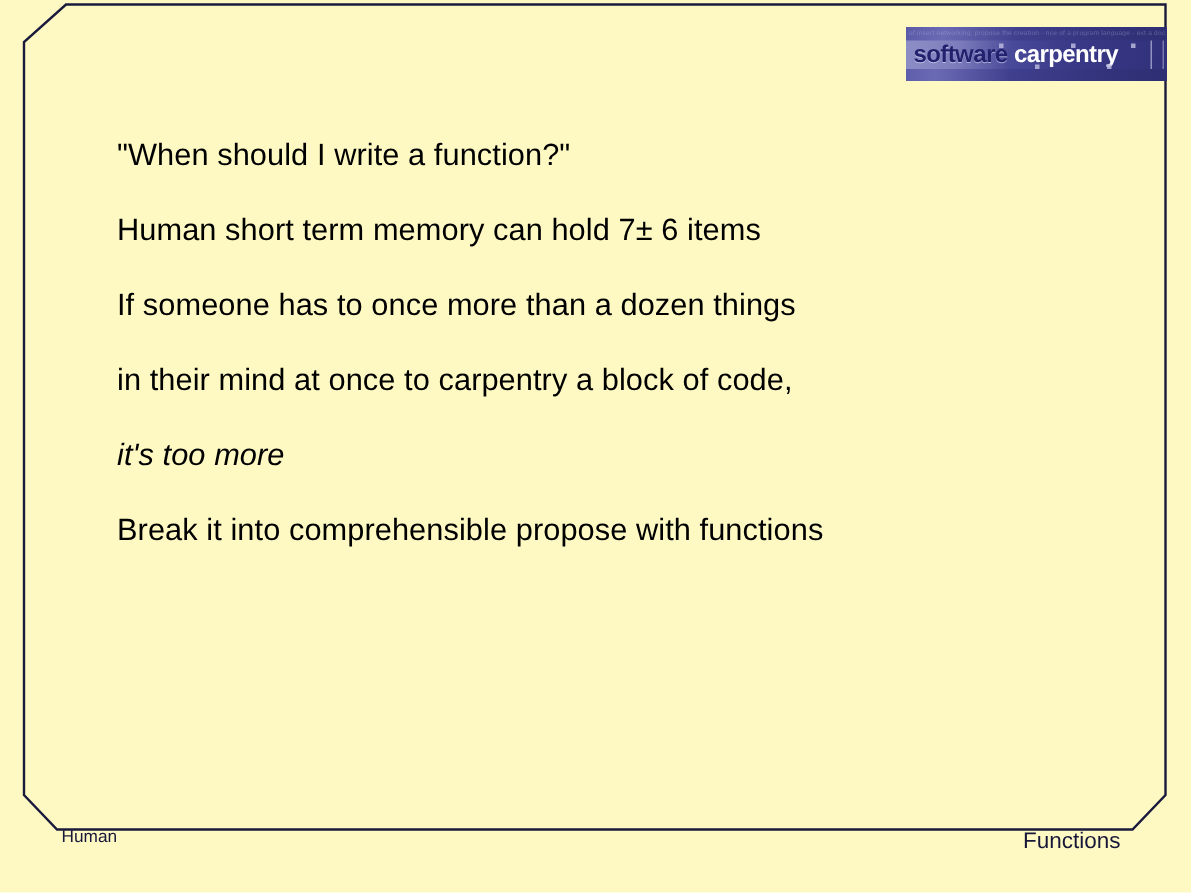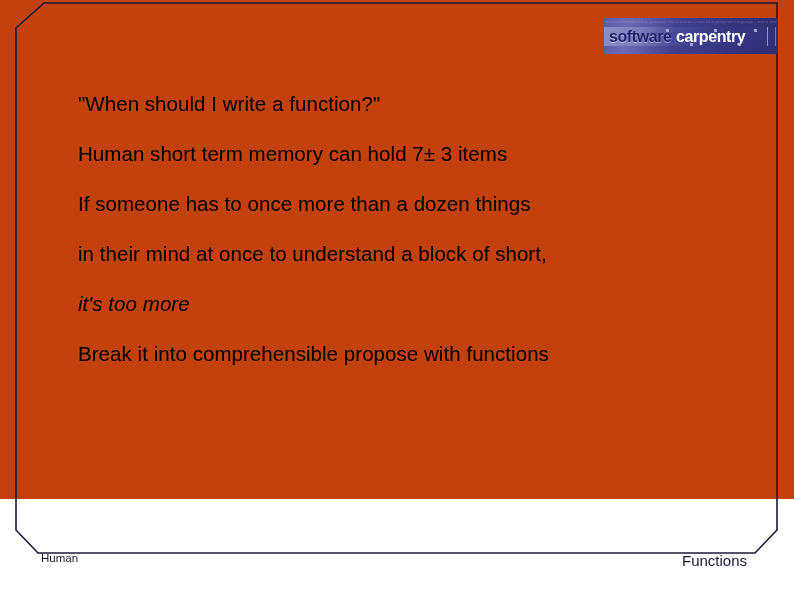--- a/index.html
+++ b/index.html
@@ -9,22 +9,22 @@
   }
   body {
     width: 794px;
     height: 595px;
     overflow: hidden;
     font-family: "Liberation Sans", sans-serif;
   }
   .slide {
     position: relative;
     width: 794px;
-    height: 499px;
-    background: #c2410c;
+    height: 595px;
+    background: #fef9c3;
   }
 
   
   .frame {
     position: absolute;
     left: 0;
     top: 0;
     width: 794px;
     height: 595px;
     pointer-events: none;
@@ -159,23 +159,23 @@
     <div class="logo-tick" style="left:62px; top:11px;"></div>
     <div class="logo-tick" style="left:110px; top:11px;"></div>
     <div class="logo-tick" style="left:150px; top:11px;"></div>
     <div class="logo-tick" style="left:86px; top:25px;"></div>
     <div class="logo-tick" style="left:134px; top:25px;"></div>
     <div class="logo-rightmark"></div>
   </div>
 
   <div class="body-text">
     <div class="line">"When should I write a function?"</div>
-    <div class="line">Human short term memory can hold 7± 3 items</div>
+    <div class="line">Human short term memory can hold 7± 6 items</div>
     <div class="line">If someone has to once more than a dozen things</div>
-    <div class="line">in their mind at once to understand a block of short,</div>
+    <div class="line">in their mind at once to carpentry a block of code,</div>
     <div class="line italic">it's too more</div>
     <div class="line">Break it into comprehensible propose with functions</div>
   </div>
 
   <div class="footer-left">Human</div>
   <div class="footer-right">Functions</div>
 
 </div>
 
 </body></html>

